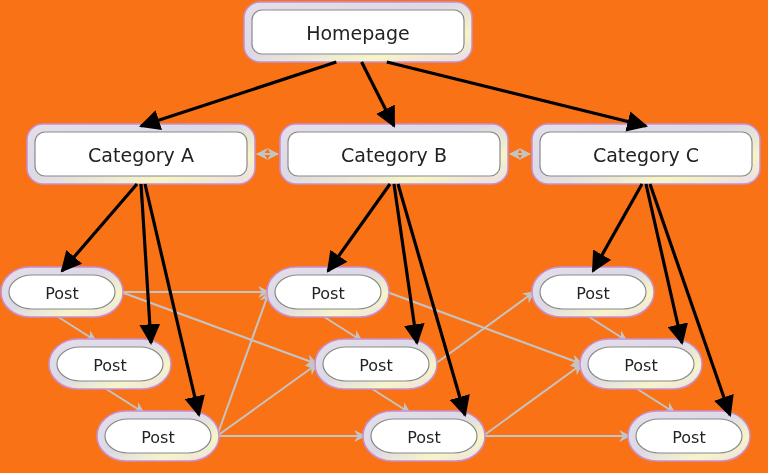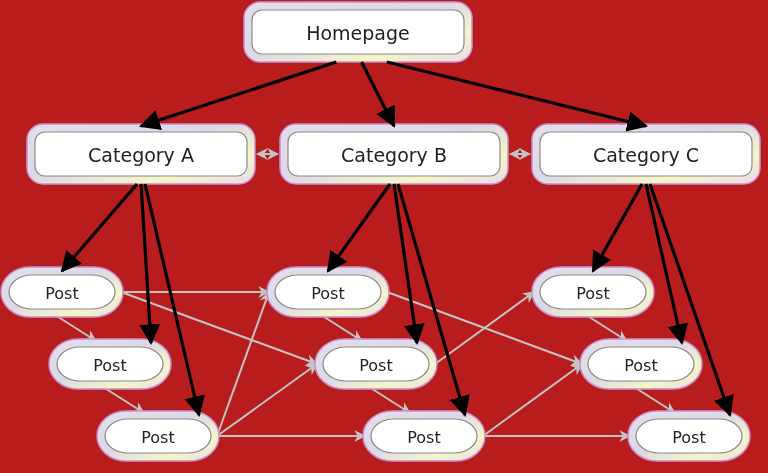--- a/index.html
+++ b/index.html
@@ -1,16 +1,16 @@
 <!DOCTYPE html>
 <html><head>
 <meta charset="utf-8">
 <style>
   html, body { margin: 0; padding: 0; background: #ffffff; }
-  #stage { position: relative; width: 768px; height: 473px; overflow: hidden; background: #b91c1c; }
+  #stage { position: relative; width: 768px; height: 473px; overflow: hidden; background: #f97316; }
   svg { position: absolute; left: 0; top: 0; }
   .node-text { font-family: "DejaVu Sans", sans-serif; fill: #222; text-anchor: middle; dominant-baseline: central; }
 </style>
 </head>
 <body>
 
 <div id="stage">
   <svg id="diagram" width="768" height="473" viewBox="0 0 768 473">
     <defs>
       <linearGradient id="ringGrad" x1="0" y1="0" x2="1" y2="1">

